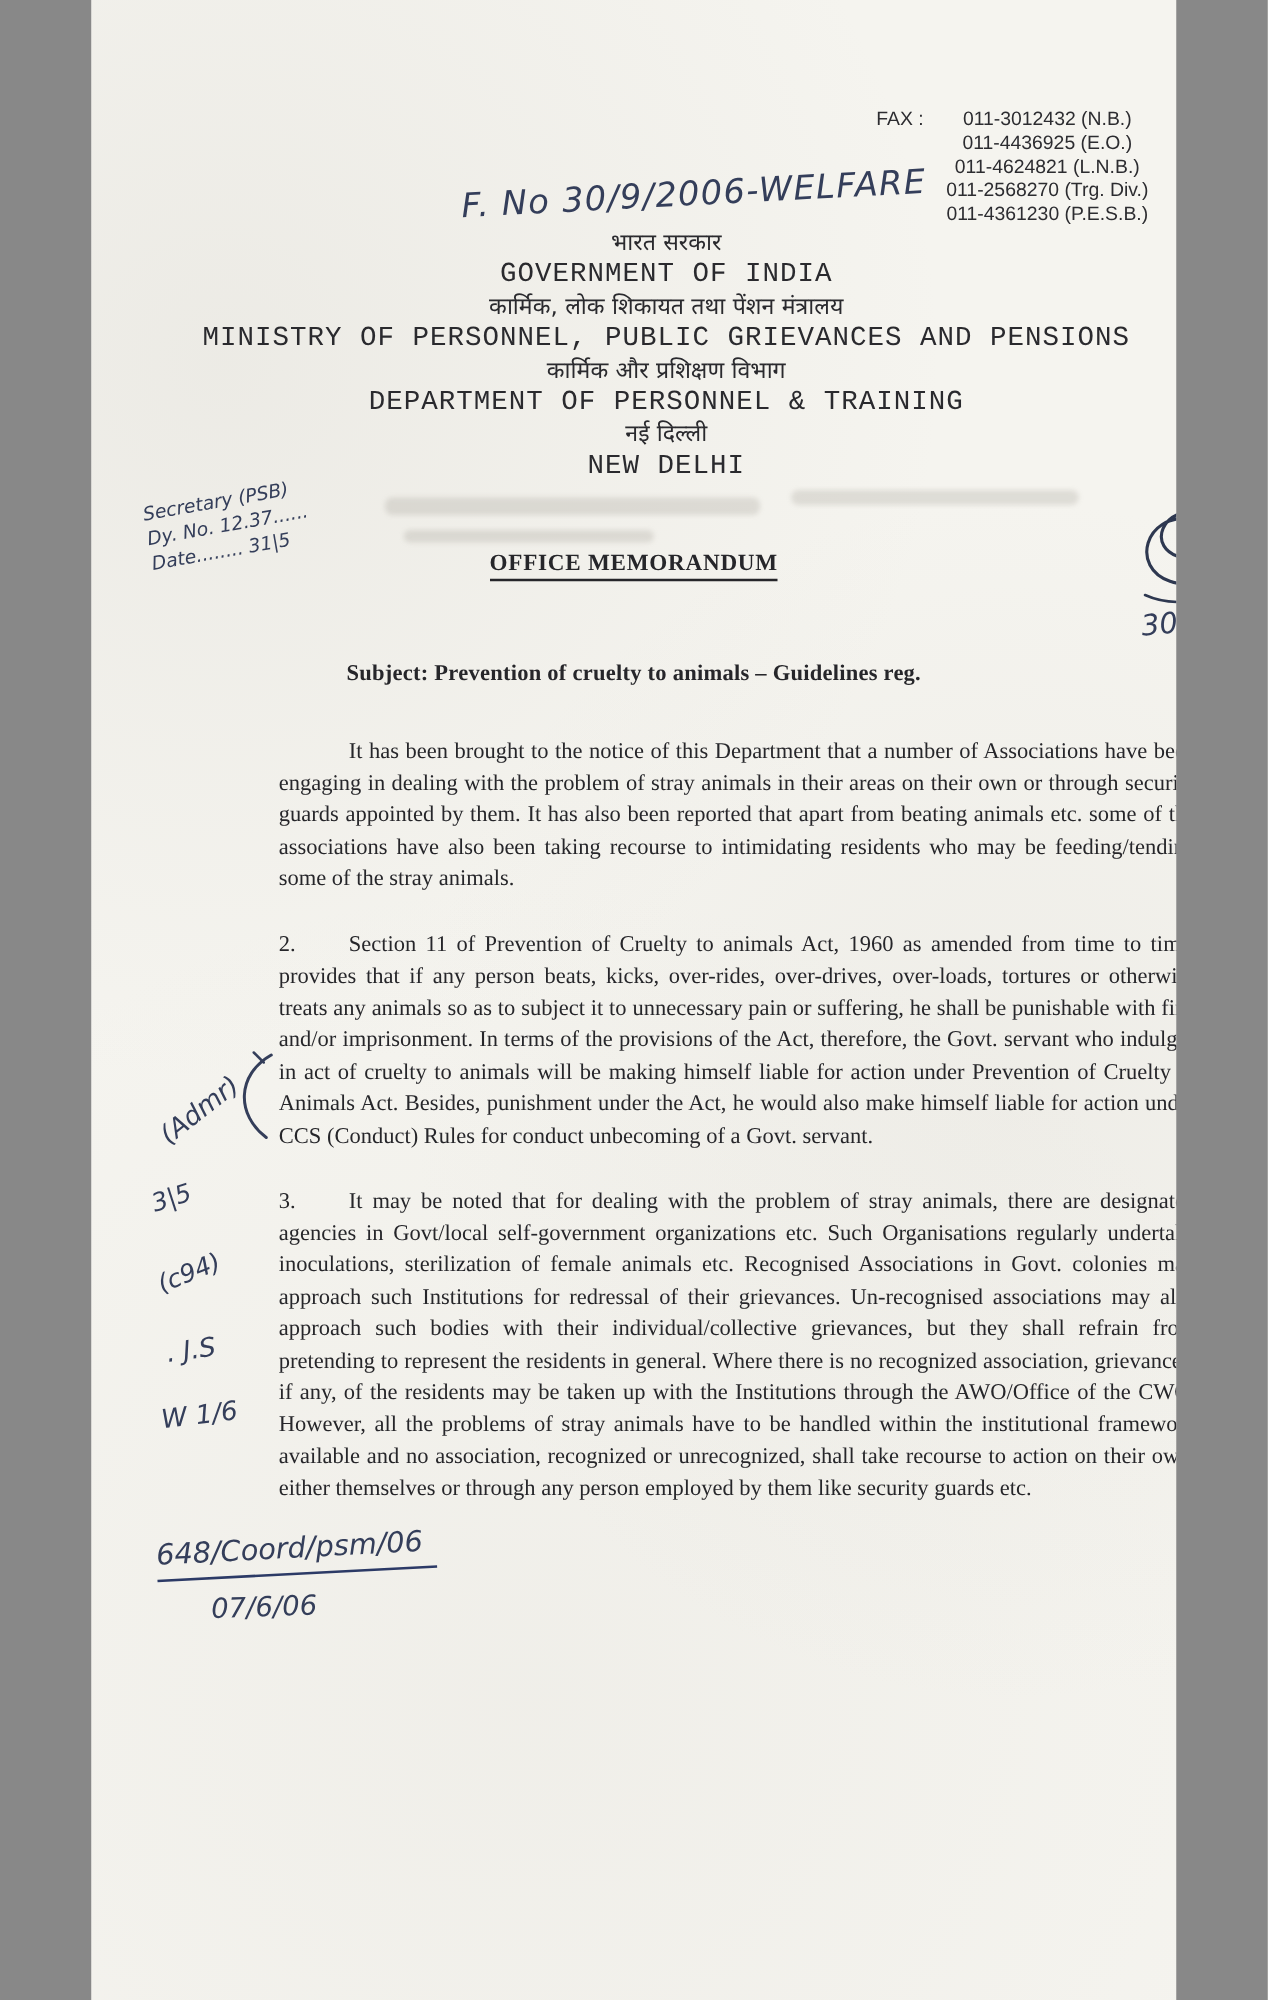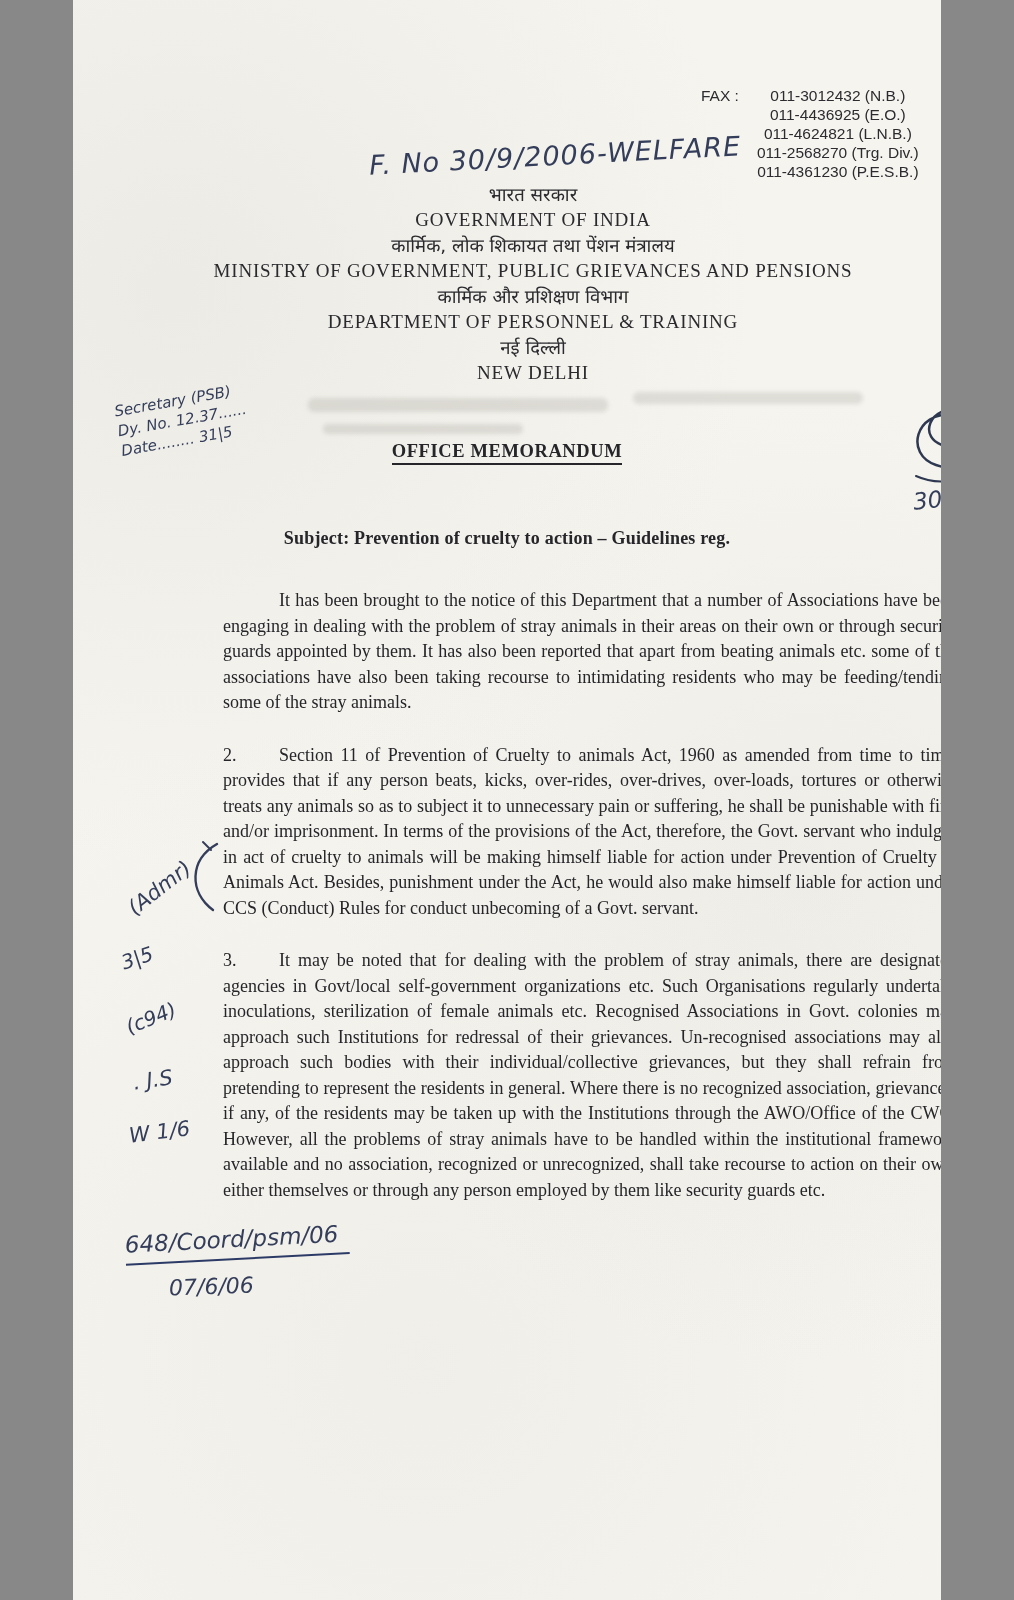--- a/index.html
+++ b/index.html
@@ -23,21 +23,21 @@
   .fax-label { position:absolute; left:0; top:0; }
   .fax-lines { padding-left:56px;text-align:center; }
 
   
   .hw { font-family:"DejaVu Sans", sans-serif; font-style:italic; color:#343e5a; }
   .file-number { left:296px; top:140px; font-size:27px; transform:rotate(-3deg); letter-spacing:1px; }
 
   
   .header { left:57px; top:182px; width:806px; text-align:center; }
   .header .hi { font-family:"DejaVu Sans", sans-serif; font-size:18.5px; line-height:25px; color:#2a2a2e; }
-  .header .en { font-family:Liberation Serif, serif; font-size:19px; line-height:26px; letter-spacing:0.8px; color:#2a2a2e; }
+  .header .en { font-family:Liberation Mono, monospace; font-size:22px; line-height:26px; letter-spacing:0.8px; color:#2a2a2e; }
 
   
   .address { right:136px; top:324px; text-align:right; font-size:18px; line-height:22.5px; }
 
   
   .stamp { left:44px; top:390px; transform:rotate(-10deg); font-size:15px; line-height:20px; }
 
   
   .memo-title { left:0; top:441px; width:100%; text-align:center; font-weight:bold; font-size:18.5px; letter-spacing:0.6px; }
   .memo-title span { border-bottom:2px solid #26262a; padding-bottom:2px; }
@@ -92,21 +92,21 @@
       <div>011-4361230 (P.E.S.B.)</div>
     </div>
   </div>
 
   <div class="abs hw file-number">F. No 30/9/2006-WELFARE</div>
 
   <div class="abs header">
     <div class="hi">भारत सरकार</div>
     <div class="en">GOVERNMENT OF INDIA</div>
     <div class="hi">कार्मिक, लोक शिकायत तथा पेंशन मंत्रालय</div>
-    <div class="en">MINISTRY OF GOVERNMENT, PUBLIC GRIEVANCES AND PENSIONS</div>
+    <div class="en">MINISTRY OF PERSONNEL, PUBLIC GRIEVANCES AND PENSIONS</div>
     <div class="hi">कार्मिक और प्रशिक्षण विभाग</div>
     <div class="en">DEPARTMENT OF PERSONNEL &amp; TRAINING</div>
     <div class="hi">नई दिल्ली</div>
     <div class="en">NEW DELHI</div>
   </div>
 
 
   <div class="abs hw stamp">
     <div>Secretary (PSB)</div>
     <div>Dy. No. 12.37......</div>
@@ -116,21 +116,21 @@
   <div class="abs memo-title">
     <span>OFFICE MEMORANDUM</span>
   </div>
 
   <svg class="abs signature-svg" width="110" height="100" viewBox="0 0 110 100">
     <path d="M78 8 C 40 0, 28 38, 58 44 C 88 50, 94 16, 64 13 C 28 9, 16 52, 48 63 C 76 72, 96 60, 92 40" stroke="#2e3850" stroke-width="2.5" fill="none" stroke-linecap="round"></path>
     <path d="M28 74 C 50 84, 82 80, 100 64" stroke="#2e3850" stroke-width="2" fill="none" stroke-linecap="round"></path>
   </svg>
   <div class="abs hw signature-date">30/5</div>
 
-  <div class="abs subject">Subject: Prevention of cruelty to action – Guidelines reg.</div>
+  <div class="abs subject">Subject: Prevention of cruelty to animals – Guidelines reg.</div>
 
   <div class="abs body">
       <p class="first-indent">It has been brought to the notice of this Department that a number of Associations have been engaging in dealing with the problem of stray animals in their areas on their own or through security guards appointed by them.  It has also been reported that apart from beating animals etc. some of the associations have also been taking recourse to intimidating residents who may be feeding/tending some of the stray animals.</p>
       <p><span class="para-num">2.</span>Section 11 of Prevention of Cruelty to animals Act, 1960 as amended from time to time, provides that if any person beats, kicks, over-rides, over-drives, over-loads, tortures or otherwise treats any animals so as to subject it to unnecessary pain or suffering, he shall be punishable with fine and/or imprisonment.  In terms of the provisions of the Act, therefore, the Govt. servant who indulges in act of cruelty to animals will be making himself liable for action under Prevention of Cruelty to Animals Act.  Besides, punishment under the Act, he would also make himself liable for action under CCS (Conduct) Rules for conduct unbecoming of a Govt. servant.</p>
       <p><span class="para-num">3.</span>It may be noted that for dealing with the problem of stray animals, there are designated agencies in Govt/local self-government organizations etc.  Such Organisations regularly undertake inoculations, sterilization of female animals etc.  Recognised Associations in Govt. colonies may approach such Institutions for redressal of their grievances.  Un-recognised associations may also approach such bodies with their individual/collective grievances, but they shall refrain from pretending to represent the residents in general.  Where there is no recognized association, grievances, if any, of the residents may be taken up with the Institutions through the AWO/Office of the CWO.  However, all the problems of stray animals have to be handled within the institutional framework available and no association, recognized or unrecognized, shall take recourse to action on their own, either themselves or through any person employed by them like security guards etc.</p>
     </div>
 
   <svg class="abs bracket-svg" width="44" height="76" viewBox="0 0 44 76">
     <path d="M36 4 C 8 20, 8 52, 32 70" stroke="#343e5a" stroke-width="2.4" fill="none" stroke-linecap="round"></path>
     <path d="M22 2 L 30 10" stroke="#343e5a" stroke-width="2" fill="none" stroke-linecap="round"></path>

